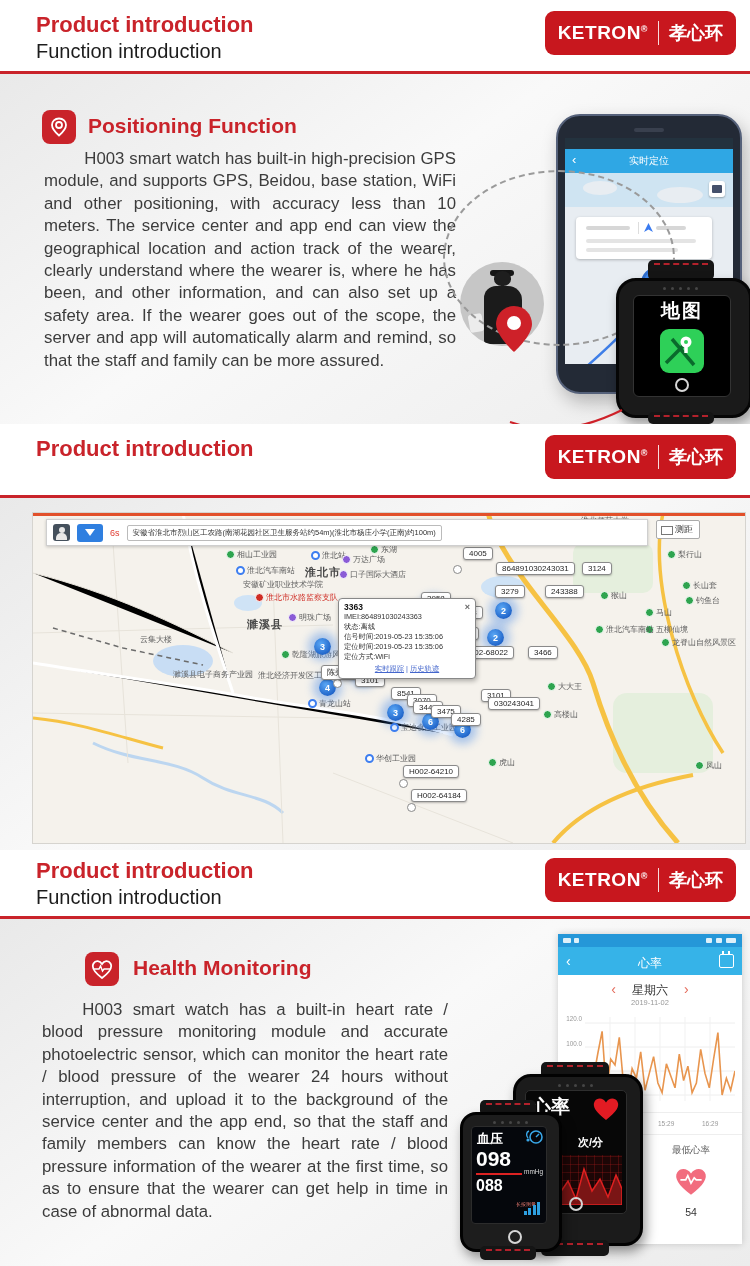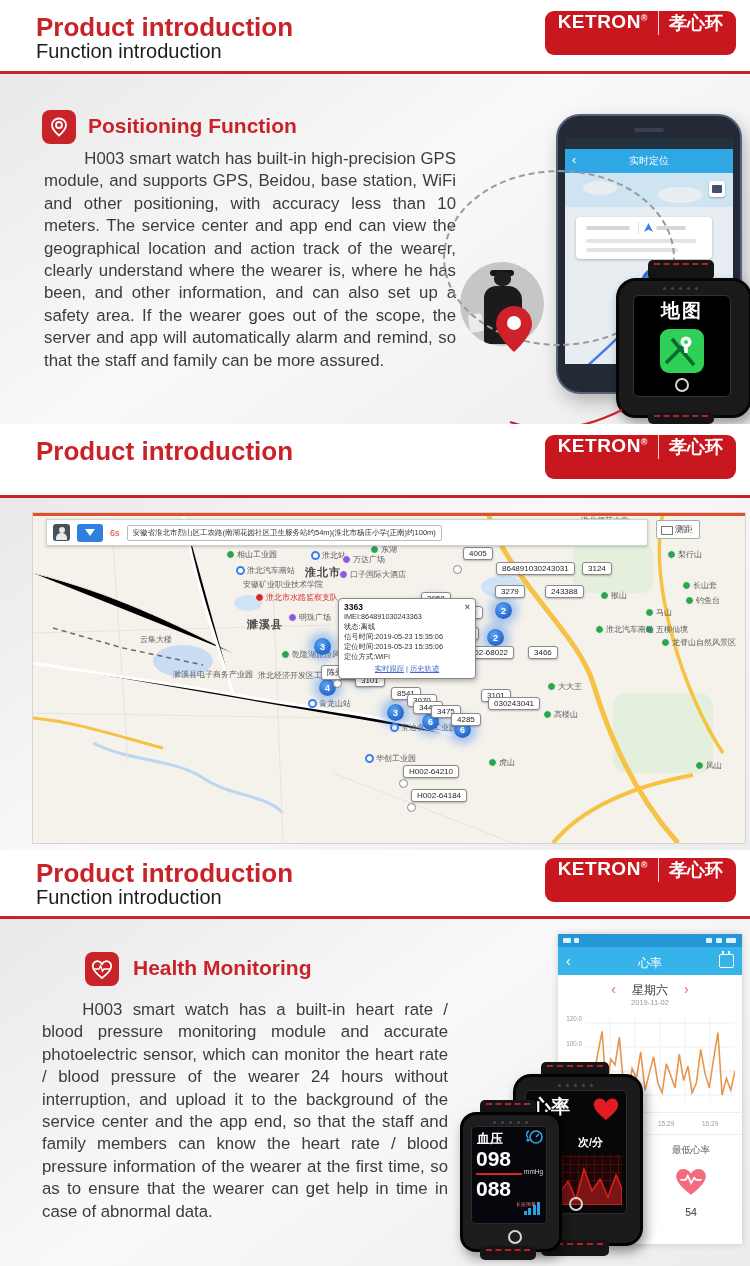--- a/index.html
+++ b/index.html
@@ -1,24 +1,24 @@
 <!DOCTYPE html>
 <html><head>
 <meta charset="utf-8">
 <style>
   html,body{margin:0;padding:0;background:#fff;}
   .page{position:relative;width:750px;height:1266px;overflow:hidden;background:#fff;
         font-family:"Liberation Sans",sans-serif;}
   
   .sec-header{position:absolute;left:0;width:750px;background:#fff;z-index:20;}
-  .hdr-title{position:absolute;left:36px;top:12px;font-size:26px;font-weight:bold;color:#c9232a;}
+  .hdr-title{position:absolute;left:36px;top:12px;font-size:22px;font-weight:bold;color:#c9232a;}
   .hdr-sub{position:absolute;left:36px;top:40px;font-size:20px;color:#1c1c1c;}
   .redline{position:absolute;left:0;bottom:0;width:750px;height:3px;background:#c9232a;}
   .logo{position:absolute;right:14px;top:11px;height:44px;background:#c8171e;border-radius:9px;
-        display:flex;padding:0 13px;color:#fff;}
+        display:flex;align-items:center;padding:0 13px;color:#fff;}
   .logo .brand{font-weight:bold;font-size:19px;letter-spacing:.5px;}
   .logo .reg{font-size:9px;vertical-align:super;}
   .logo .divider{width:1px;height:24px;background:rgba(255,255,255,.85);margin:0 10px;}
   .logo .cn{font-size:18px;font-weight:bold;}
   
   .sec-body{position:absolute;left:0;width:750px;background:linear-gradient(145deg,#e9e9e9 0%,#f9f9f9 45%,#ececec 100%);}
   .feat-icon{position:absolute;width:34px;height:34px;background:#c9232a;border-radius:8px;
              display:flex;align-items:center;justify-content:center;}
   .feat-title{position:absolute;font-size:21px;font-weight:bold;color:#c9232a;}
   .body-text{position:absolute;font-size:16.8px;line-height:22.4px;color:#3c3c3c;
@@ -138,21 +138,21 @@
                            repeating-linear-gradient(90deg,rgba(200,30,30,.25) 0 1px,transparent 1px 8px);}
   .watchbp{position:absolute;left:460px;top:181px;width:96px;height:162px;z-index:3;}
   .watchbp .body{position:absolute;left:0;top:12px;width:96px;height:134px;background:#1d1d1d;border:3px solid #020202;
                  border-radius:16px;box-shadow:3px 6px 12px rgba(0,0,0,.4);}
   .watchbp .wscreen{position:absolute;left:11px;top:26px;width:74px;height:96px;background:#05070c;border:1px solid #2c2c2c;border-radius:4px;overflow:hidden;}
   .bp-label{position:absolute;left:5px;top:3px;color:#fff;font-size:13px;font-weight:bold;}
   .bp-icon{position:absolute;right:3px;top:2px;}
   .bp-sys{position:absolute;left:4px;top:20px;color:#fff;font-size:21px;font-weight:bold;}
   .bp-line{position:absolute;left:4px;top:46px;width:46px;height:2px;background:#d22;}
   .bp-unit{position:absolute;left:52px;top:41px;color:#ddd;font-size:6.5px;}
-  .bp-dia{position:absolute;left:4px;top:50px;color:#fff;font-size:21px;font-weight:bold;}
+  .bp-dia{position:absolute;left:4px;top:50px;color:#fff;font-size:16px;font-weight:bold;}
   .bp-hint{position:absolute;left:44px;top:74px;color:#e87a70;font-size:5px;}
   .bp-bars{position:absolute;right:6px;bottom:8px;display:flex;align-items:flex-end;gap:1.5px;}
   .bp-bars i{width:3px;background:#2e9fe0;}
 </style>
 </head>
 <body>
 
 <div class="page">
 
   <div class="sec-header" style="top:0;height:74px">

